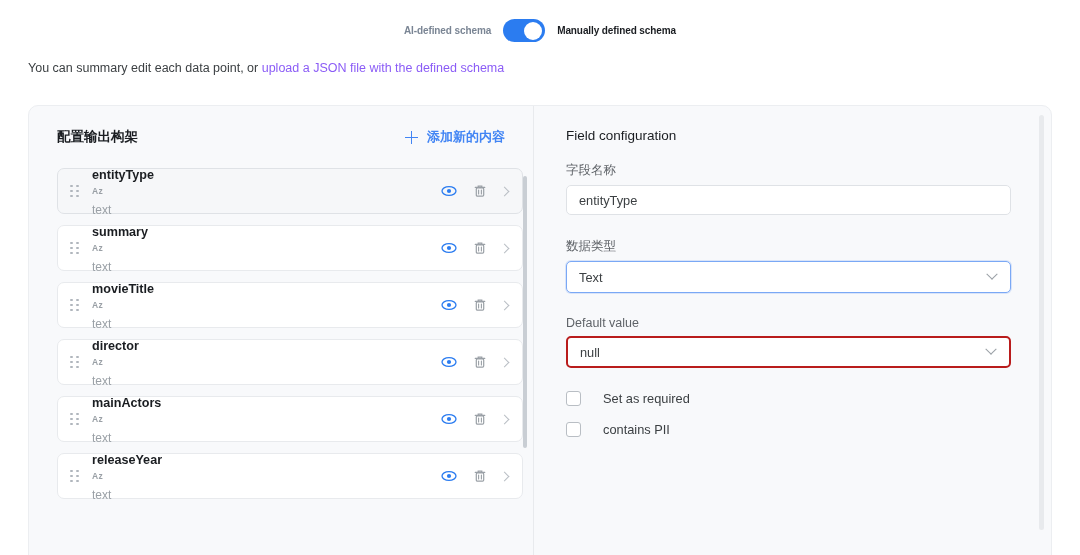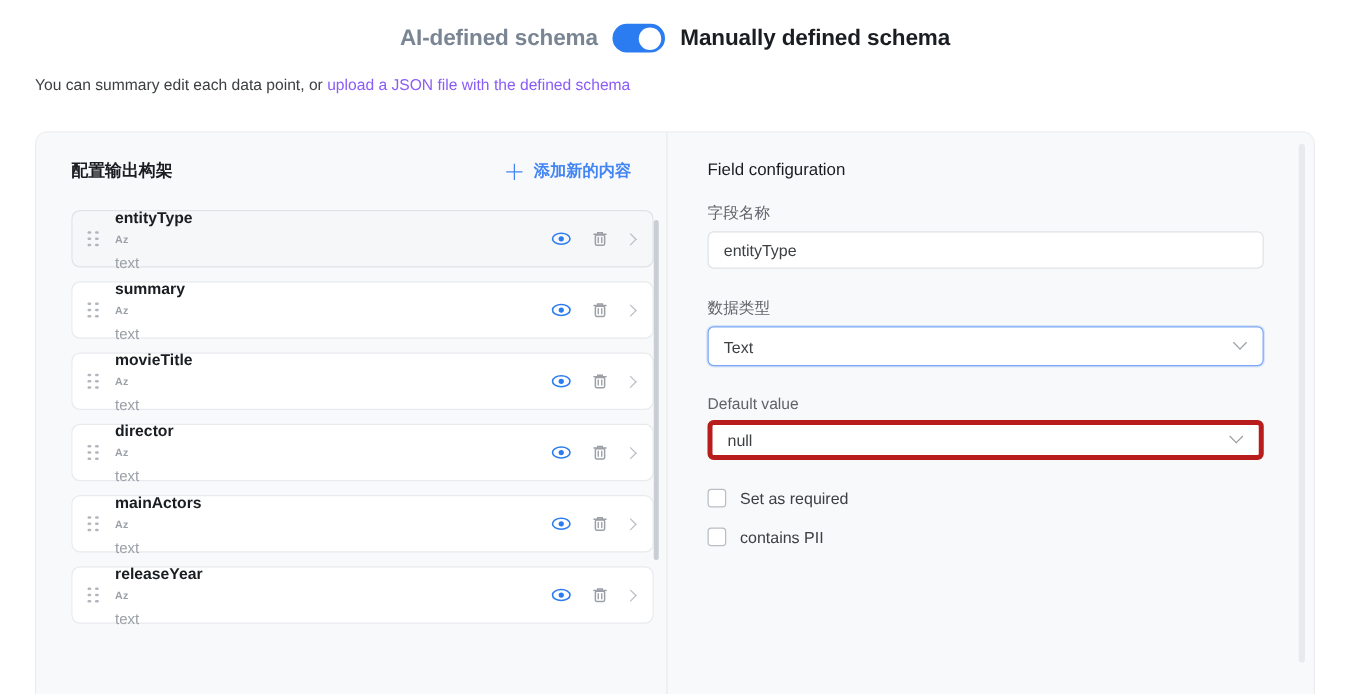--- a/index.html
+++ b/index.html
@@ -13,21 +13,21 @@
 
   
   .toggle-header {
     display: flex;
     align-items: center;
     justify-content: center;
     gap: 12px;
     padding-top: 19px;
   }
   .toggle-label {
-    font-size: 18px;
+    font-size: 10px;
     font-weight: bold;
     letter-spacing: -0.1px;
   }
   .toggle-label.inactive { color: #7a8594; }
   .toggle-label.active { color: #1a1d21; }
   .switch {
     width: 42px; height: 23px;
     border-radius: 12px;
     background: #2b7cf0;
     position: relative;
@@ -277,21 +277,21 @@
     transform: rotate(-45deg);
   }
   .ta-grip::before { width: 9px; top: 5px; left: 0; }
   .ta-grip::after { width: 5px; top: 7px; left: 3px; }
 
   .select-box {
     position: relative;
     width: 100%;
     height: 32px;
     background: #ffffff;
-    border: 4px solid #b91c1c;
+    border: 2px solid #b91c1c;
     border-radius: 5px;
     display: flex;
     align-items: center;
     padding: 0 12px;
     font-size: 12.8px;
     color: #3c4043;
     cursor: pointer;
   }
   .select-box.focused {
     border: 1px solid #7aa8f5;
@@ -302,21 +302,21 @@
     right: 14px;
     width: 8px; height: 8px;
     border-bottom: 1.4px solid #9aa0a6;
     border-right: 1.4px solid #9aa0a6;
     transform: rotate(45deg) translate(-2px,-2px);
   }
 
   .check-row {
     display: flex;
     align-items: center;
-    gap: 11px;
+    gap: 22px;
     margin-top: 16px;
     cursor: pointer;
   }
   .checkbox {
     width: 15px; height: 15px;
     border: 1.4px solid #b9bec4;
     border-radius: 3px;
     background: #ffffff;
     flex: none;
   }

